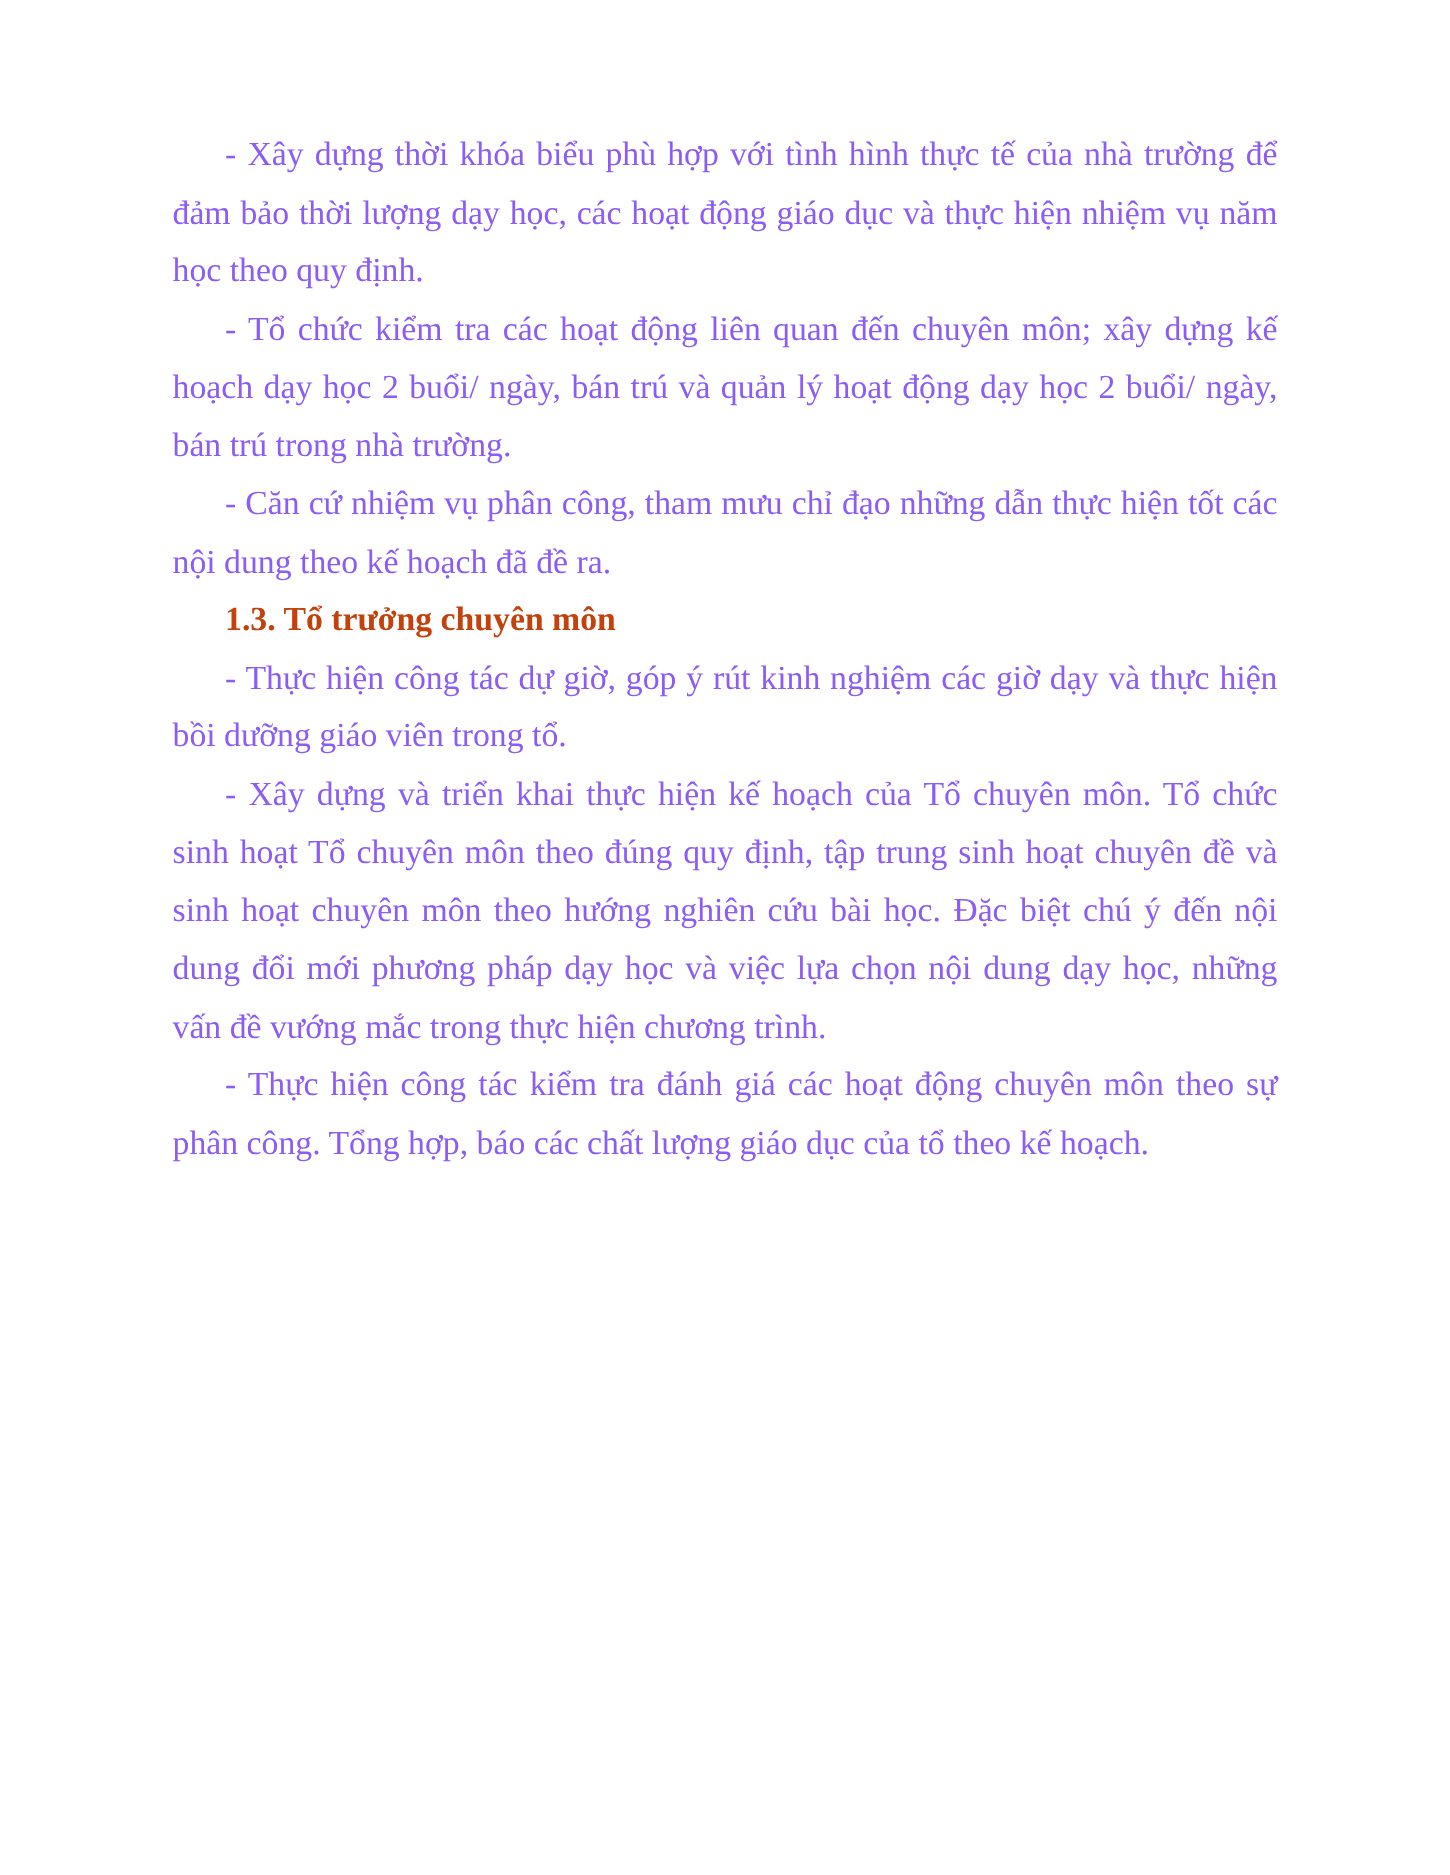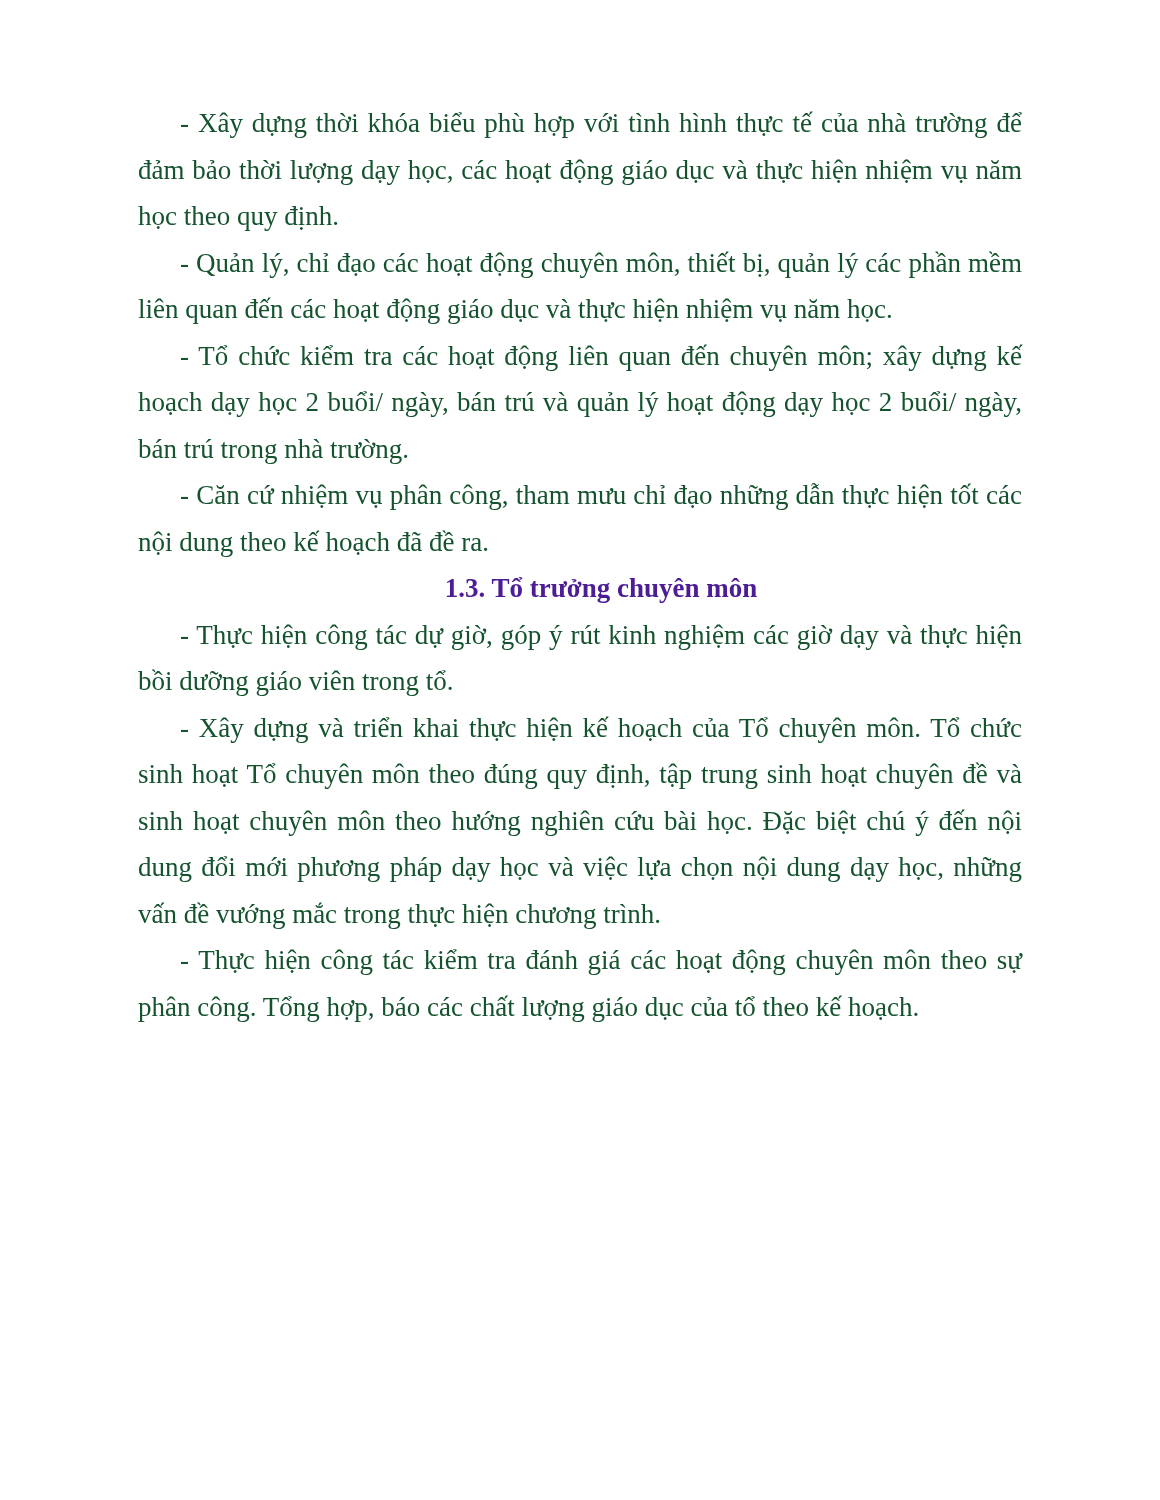--- a/index.html
+++ b/index.html
@@ -21,37 +21,36 @@
     width: 884px;
     color: #000000;
     font-family: "Liberation Serif", "DejaVu Serif", serif;
     font-size: 27px;
     line-height: 46.5px;
   }
   p.para {
     margin: 0;
     text-align: justify;
     text-indent: 42px;
-    color: #14532d;
+    color: #8b5cf6;
   }
   p.heading {
     margin: 0;
-    text-align: center;
+    text-align: left;
     text-indent: 42px;
     font-weight: bold;
-    color: #4c1d95;
+    color: #c2410c;
   }
 </style>
 </head>
 <body>
 
 <div class="page">
   <div class="content">
     <p class="para">- Xây dựng thời khóa biểu phù hợp với tình hình thực tế của nhà trường để đảm bảo thời lượng dạy học, các hoạt động giáo dục và thực hiện nhiệm vụ năm học theo quy định.</p>
-    <p class="para">- Quản lý, chỉ đạo các hoạt động chuyên môn, thiết bị, quản lý các phần mềm liên quan đến các hoạt động giáo dục và thực hiện nhiệm vụ năm học.</p>
     <p class="para">- Tổ chức kiểm tra các hoạt động liên quan đến chuyên môn; xây dựng kế hoạch dạy học 2 buổi/ ngày, bán trú và quản lý hoạt động dạy học 2 buổi/ ngày, bán trú trong nhà trường.</p>
     <p class="para">- Căn cứ nhiệm vụ phân công, tham mưu chỉ đạo những dẫn thực hiện tốt các nội dung theo kế hoạch đã đề ra.</p>
     <p class="heading">1.3. Tổ trưởng chuyên môn</p>
     <p class="para">- Thực hiện công tác dự giờ, góp ý rút kinh nghiệm các giờ dạy và thực hiện bồi dưỡng giáo viên trong tổ.</p>
     <p class="para">- Xây dựng và triển khai thực hiện kế hoạch của Tổ chuyên môn. Tổ chức sinh hoạt Tổ chuyên môn theo đúng quy định, tập trung sinh hoạt chuyên đề và sinh hoạt chuyên môn theo hướng nghiên cứu bài học. Đặc biệt chú ý đến nội dung đổi mới phương pháp dạy học và việc lựa chọn nội dung dạy học, những vấn đề vướng mắc trong thực hiện chương trình.</p>
     <p class="para">- Thực hiện công tác kiểm tra đánh giá các hoạt động chuyên môn theo sự phân công. Tổng hợp, báo các chất lượng giáo dục của tổ theo kế hoạch.</p>
   </div>
 </div>
 
 </body></html>

